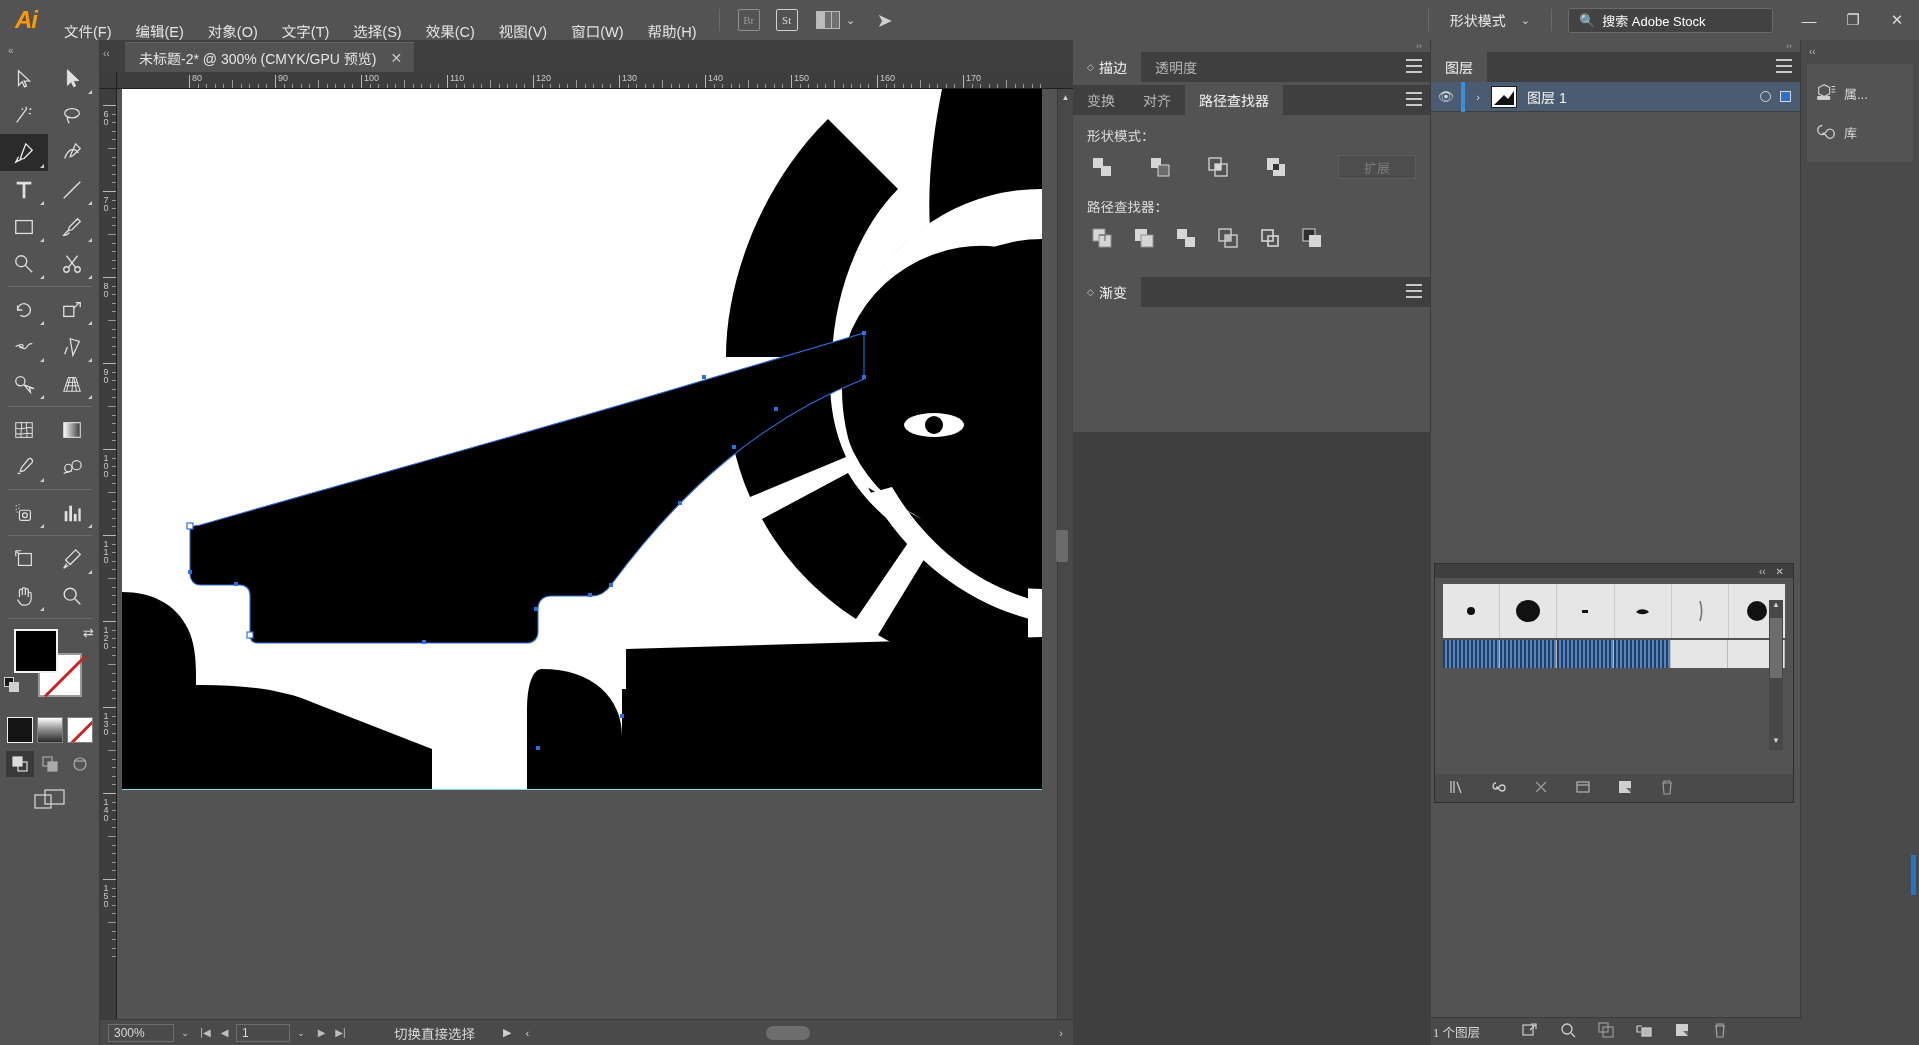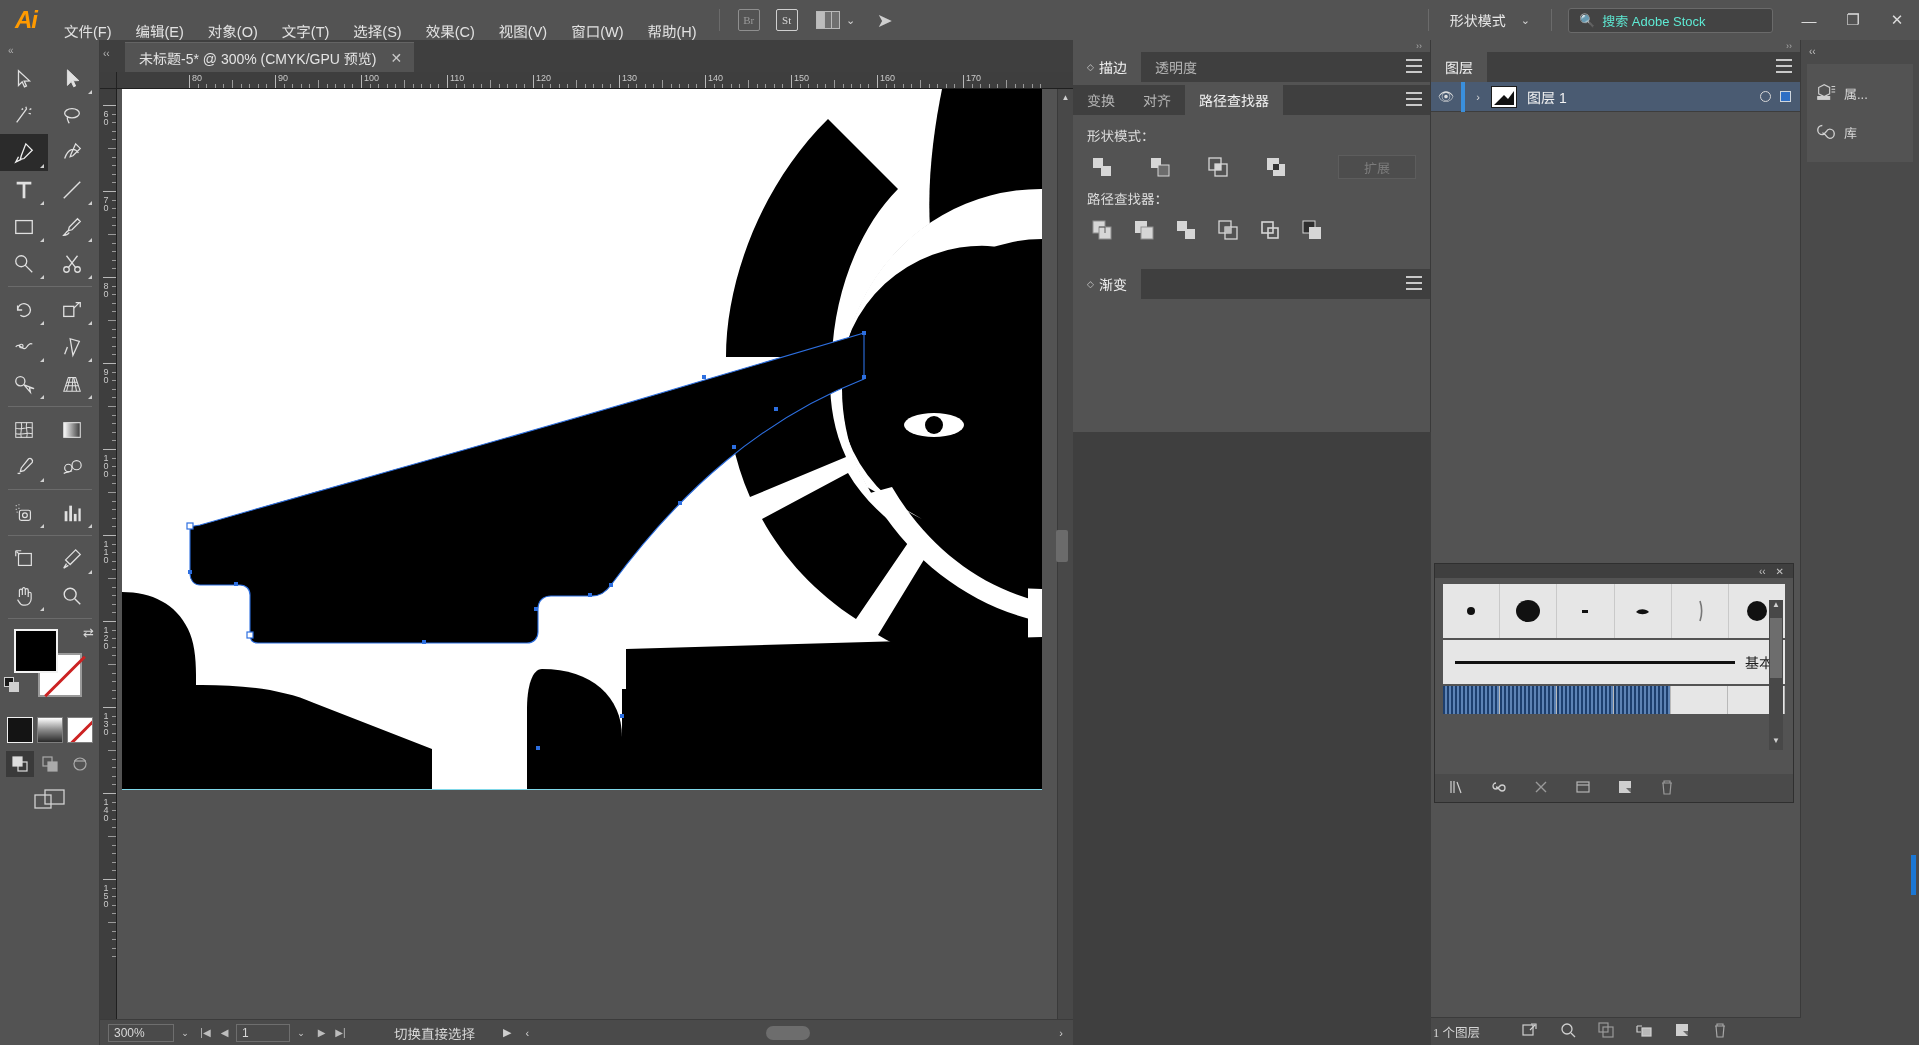--- a/index.html
+++ b/index.html
@@ -50,21 +50,21 @@
   .ws-btn {
     display: flex; align-items: center; gap: 9px;
     padding: 5px 11px; font-size: 14px; color: #e6e6e6; cursor: default;
   }
   .search-box {
     display: flex; align-items: center; gap: 7px;
     background: #434343; border: 1px solid #6a6a6a; border-radius: 3px;
     height: 25px; padding: 0 10px; margin-left: 6px; min-width: 205px;
   }
   .search-box .q { font-size: 13px; color: #b7b7b7; }
-  .search-box span.txt { font-size: 13px; color: #5eead4; }
+  .search-box span.txt { font-size: 13px; color: #ffffff; }
   .win-btns { display: flex; align-items: center; margin-left: 14px; }
   .win-btn {
     width: 44px; height: 40px; display: flex; align-items: center; justify-content: center;
     color: #dcdcdc; font-size: 15px; cursor: default;
   }
 
   
   .toolcol {
     position: absolute; left: 0; top: 40px; width: 100px; height: 1005px;
     background: #535353; border-right: 1px solid #3d3d3d;
@@ -588,21 +588,21 @@
           <rect x="2" y="8" width="16" height="13"></rect>
           <rect x="12" y="3" width="19" height="14"></rect>
         </svg>
     </div>
   </div>
 
   <div class="docwrap">
     <div class="tabbar">
       <span class="collapse-l">‹‹</span>
       <div class="doctab">
-        <span>未标题-5* @ 300% (CMYK/GPU 预览)</span>
+        <span>未标题-2* @ 300% (CMYK/GPU 预览)</span>
         <span class="x">✕</span>
       </div>
     </div>
 
     <div class="rulerbox">
       <div class="corner-box"></div>
       <div class="hruler" id="hruler">
           <div class="tick maj" style="left: 72px;"></div>
           <div class="lbl" style="left: 75px;">80</div>
           <div class="tick" style="left: 80.6px; height: 5px; top: 12px;"></div>
@@ -974,21 +974,21 @@
           </div>
           <div class="pfbtn">
             <svg width="22" height="22" viewBox="0 0 22 22">
                 <path d="M2 2h12v6h6v12H8v-6H2z" fill="#d6d6d6"></path>
                 <rect x="8" y="8" width="6" height="6" fill="#333"></rect>
               </svg>
           </div>
           <div class="expand-btn">扩展</div>
         </div>
 
-        <div class="section-lbl" style="margin-top:8px">路径查找器：</div>
+        <div class="section-lbl" style="margin-top:16px">路径查找器：</div>
         <div class="pfrow" style="gap:12px">
           <div class="pfbtn">
             <svg width="22" height="22" viewBox="0 0 22 22">
                 <rect x="2" y="2" width="12" height="12" fill="#d6d6d6" stroke="#8f8f8f"></rect>
                 <rect x="8" y="8" width="12" height="12" fill="#d6d6d6" stroke="#8f8f8f"></rect>
                 <path d="M8 8h6v6" fill="none" stroke="#5a5a5a"></path>
               </svg>
           </div>
           <div class="pfbtn">
             <svg width="22" height="22" viewBox="0 0 22 22">
@@ -1168,24 +1168,20 @@
             <path d="M5 2c2 6 2 14 0 20" stroke="#777" stroke-width="1.6" fill="none"></path>
           </svg>
         </div>
       <div class="swcell">
           <svg width="26" height="26">
             <circle cx="13" cy="13" r="10" fill="#111"></circle>
           </svg>
         </div>
     </div>
 
-    <div class="basic-row">
-      <div class="basic-line"></div>
-      <div class="basic-lbl">基本</div>
-    </div>
 
     <div class="pattern-row">
       <div class="pat blue"></div>
       <div class="pat blue"></div>
       <div class="pat blue"></div>
       <div class="pat blue"></div>
       <div class="pat"></div>
       <div class="pat"></div>
     </div>
 

